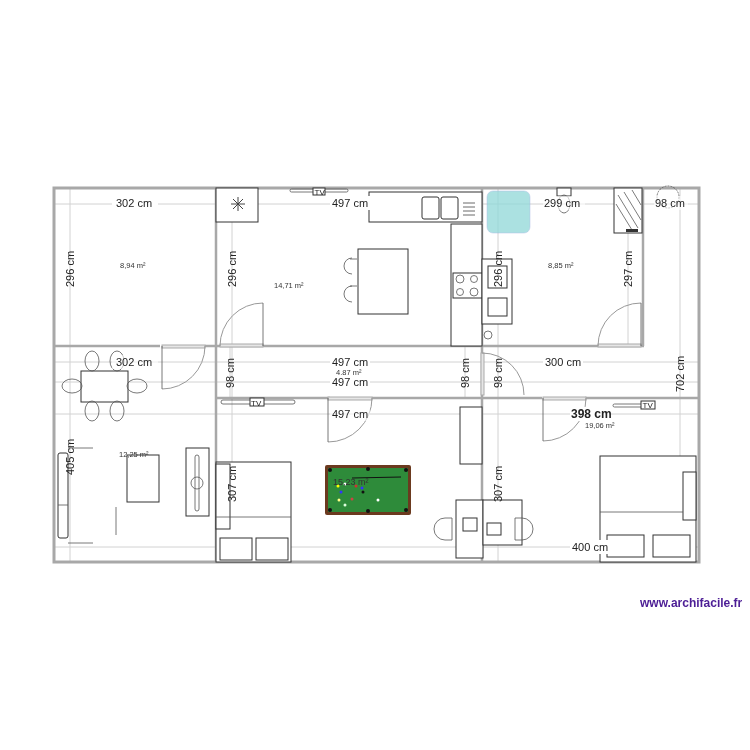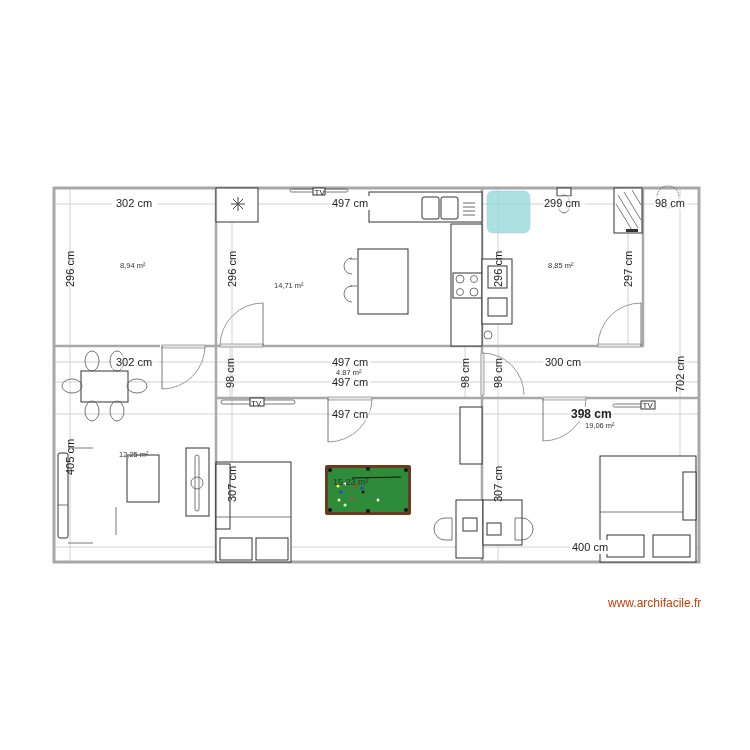--- a/index.html
+++ b/index.html
@@ -9,21 +9,21 @@
     .inner-wall { fill: none; stroke: #a8a8a8; stroke-width: 2.5; }
     .guide { stroke: #d2d2d2; stroke-width: 1; }
     .furn { fill: #ffffff; stroke: #333333; stroke-width: 1; }
     .furn-thin { fill: none; stroke: #555555; stroke-width: 0.8; }
     .door-arc { fill: none; stroke: #999999; stroke-width: 1; }
     .door-leaf { fill: #e6e6e6; stroke: #aaaaaa; stroke-width: 1; }
     .dim { font-size: 11px; fill: #222222; }
     .dim-bold { font-size: 12px; font-weight: bold; fill: #222222; }
     .area { font-size: 7.5px; fill: #333333; }
     .tv-label { font-size: 8px; fill: #222222; }
-    .watermark { position: absolute; left: 608px; top: 596px; font-size: 12px; color: #c2410c; }
+    .watermark { position: absolute; left: 640px; top: 596px; font-size: 12px; color: #4c1d95; font-weight: bold; }
   </style>
 </head>
 <body>
 
 <svg id="plan" viewBox="0 0 750 750" xmlns="http://www.w3.org/2000/svg">
 
   <g>
     <line class="guide" x1="54" y1="204" x2="700" y2="204"></line>
     <line class="guide" x1="54" y1="362" x2="700" y2="362"></line>
     <line class="guide" x1="54" y1="382" x2="700" y2="382"></line>

